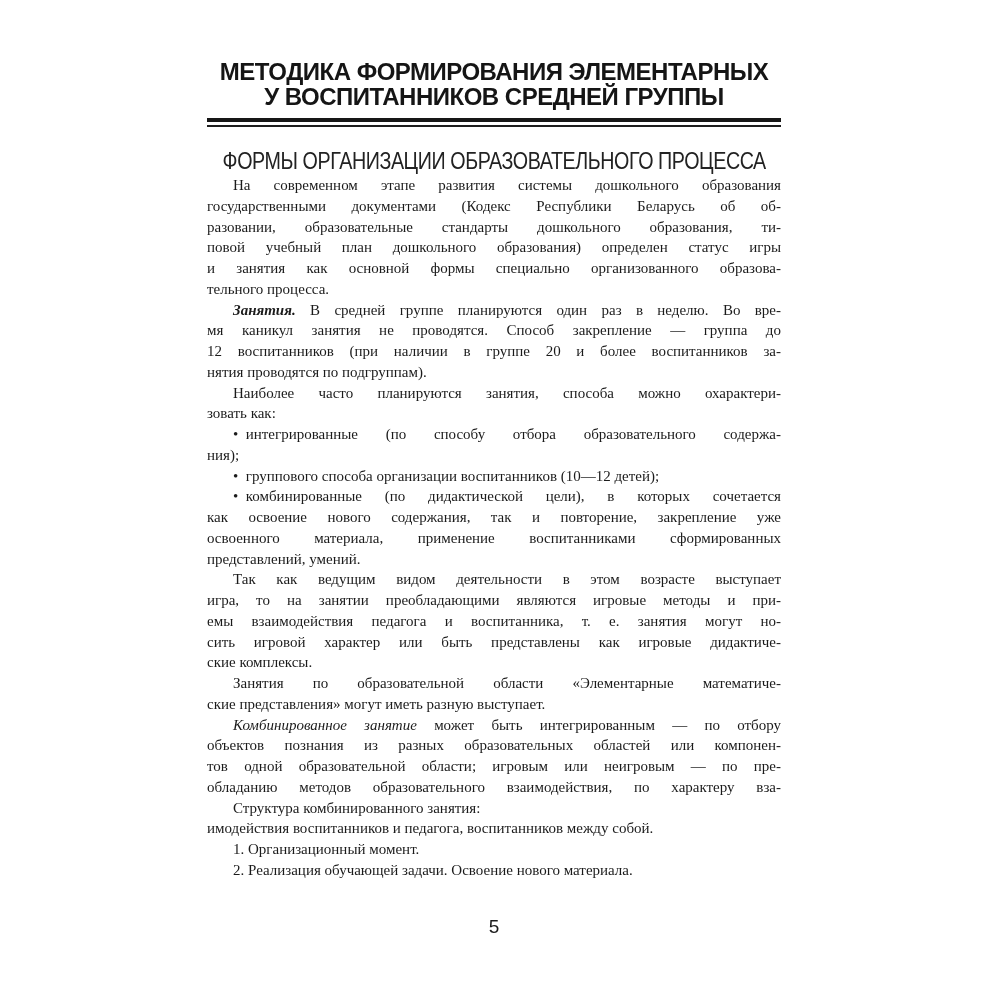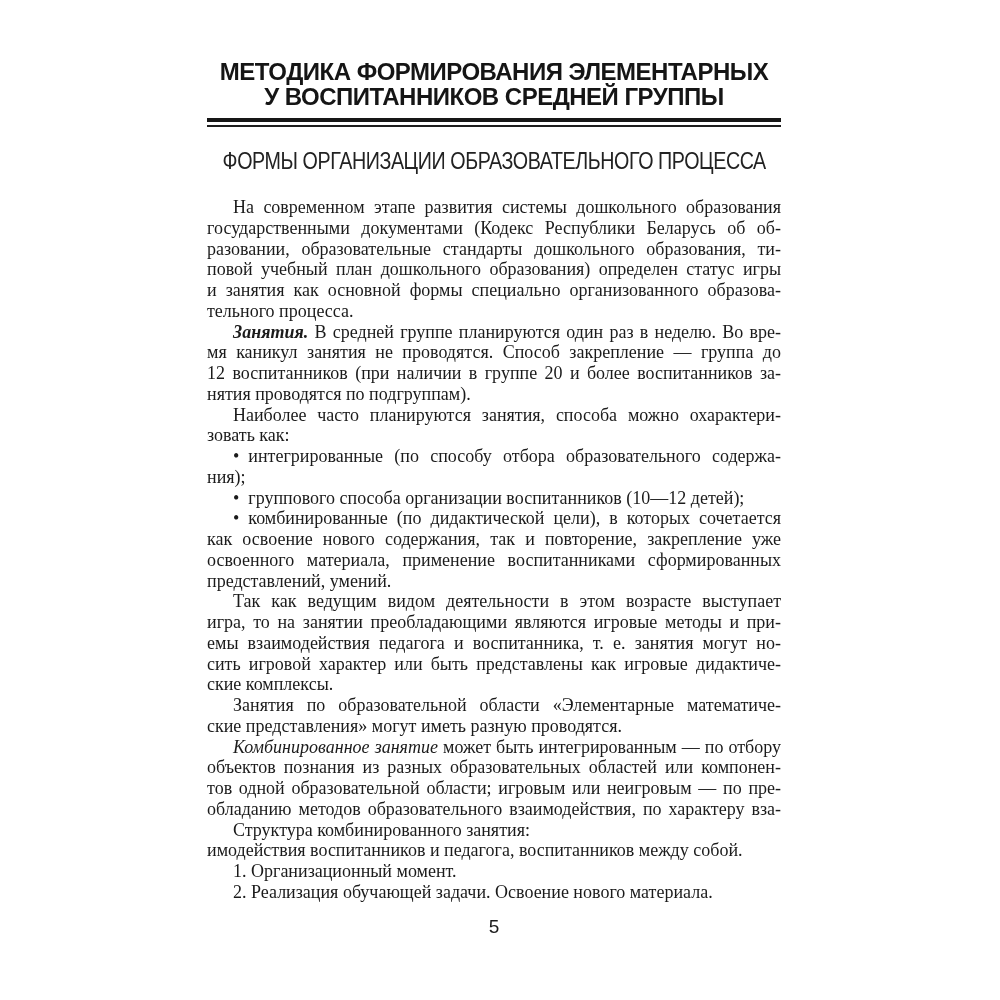--- a/index.html
+++ b/index.html
@@ -49,22 +49,22 @@
     font-family: "Liberation Sans", sans-serif;
     font-weight: normal;
     font-size: 24px;
     letter-spacing: -0.5px;
     white-space: nowrap;
     transform: scaleX(0.82);
     transform-origin: center;
     color: #222222;
   }
   .body-text {
-    margin-top: 22px;
-    font-size: 18px;
+    margin-top: 0;
+    font-size: 15px;
     line-height: 20.75px;
   }
   .bodyline {
     text-align: justify;
     white-space: normal;
   }
   .bodyline.jfull {
     text-align-last: justify;
   }
   .bodyline.indent {
@@ -124,21 +124,21 @@
         <div class="bodyline indent jfull"><span>• комбинированные (по дидактической цели), в которых сочетается</span></div>
         <div class="bodyline jfull"><span>как освоение нового содержания, так и повторение, закрепление уже</span></div>
         <div class="bodyline jfull"><span>освоенного материала, применение воспитанниками сформированных</span></div>
         <div class="bodyline"><span>представлений, умений.</span></div>
         <div class="bodyline indent jfull"><span>Так как ведущим видом деятельности в этом возрасте выступает</span></div>
         <div class="bodyline jfull"><span>игра, то на занятии преобладающими являются игровые методы и при-</span></div>
         <div class="bodyline jfull"><span>емы взаимодействия педагога и воспитанника, т. е. занятия могут но-</span></div>
         <div class="bodyline jfull"><span>сить игровой характер или быть представлены как игровые дидактиче-</span></div>
         <div class="bodyline"><span>ские комплексы.</span></div>
         <div class="bodyline indent jfull"><span>Занятия по образовательной области «Элементарные математиче-</span></div>
-        <div class="bodyline"><span>ские представления» могут иметь разную проводятся.</span></div>
+        <div class="bodyline"><span>ские представления» могут иметь разную выступает.</span></div>
         <div class="bodyline indent jfull"><span class="run-i">Комбинированное занятие</span><span> может быть интегрированным — по отбору</span></div>
         <div class="bodyline jfull"><span>объектов познания из разных образовательных областей или компонен-</span></div>
         <div class="bodyline jfull"><span>тов одной образовательной области; игровым или неигровым — по пре-</span></div>
         <div class="bodyline jfull"><span>обладанию методов образовательного взаимодействия, по характеру вза-</span></div>
         <div class="bodyline indent"><span>Структура комбинированного занятия:</span></div>
         <div class="bodyline"><span>имодействия воспитанников и педагога, воспитанников между собой.</span></div>
         <div class="bodyline indent"><span>1. Организационный момент.</span></div>
         <div class="bodyline indent"><span>2. Реализация обучающей задачи. Освоение нового материала.</span></div>
       </div>
 

